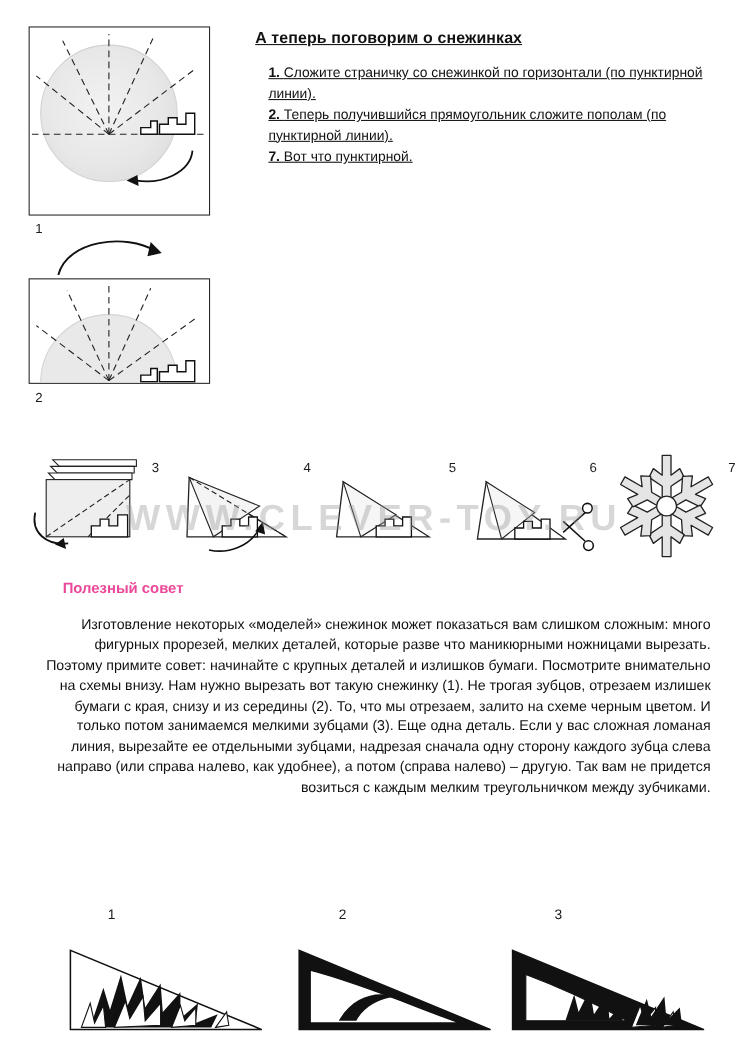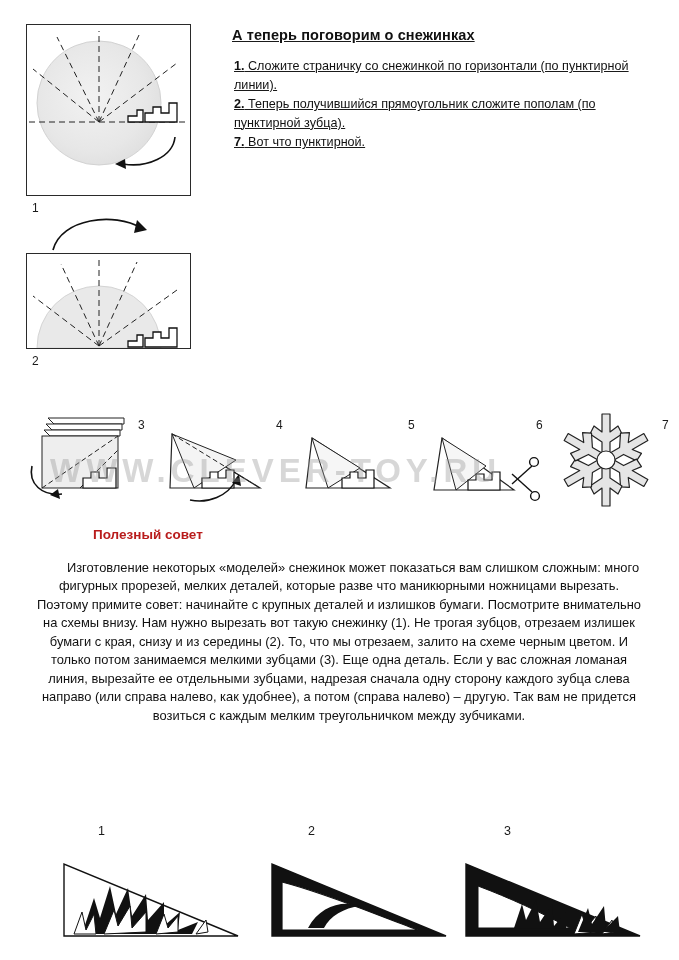--- a/index.html
+++ b/index.html
@@ -64,21 +64,21 @@
   .instructions h2 {
     font-size: 14.5px;
     font-weight: bold;
     margin: 0 0 14px 0;
     color: #111;
     letter-spacing: 0.1px;
   }
   .step {
     font-size: 12.6px;
     line-height: 1.47;
-    margin: 0 0 1px 2px;
+    margin: 0 0 1px 12px;
     color: #111;
     text-align: left;
   }
   .step b {
     font-weight: bold;
   }
 
   
   .strip {
     position: absolute;
@@ -97,48 +97,48 @@
     position: absolute;
     font-size: 12px;
     color: #1a1a1a;
   }
 
   .watermark {
     position: absolute;
     left: 50px;
     top: 452px;
     width: 580px;
+    text-align: center;
     font-size: 33px;
     font-weight: bold;
     letter-spacing: 5px;
     color: rgba(150,150,150,0.38);
     font-family: "Liberation Sans", sans-serif;
     pointer-events: none;
     user-select: none;
   }
 
   
   .advice-title {
     position: absolute;
     left: 57px;
     top: 527px;
     font-size: 13.5px;
     font-weight: bold;
-    color: #b91c1c;
-    margin-left: 36px;
+    color: #ec4899;
   }
   .advice-body {
     position: absolute;
     left: 32px;
     top: 559px;
     width: 614px;
     font-size: 12.9px;
     line-height: 1.43;
     color: #111;
-    text-align: center;
+    text-align: right;
     text-indent: 28px;
   }
 
   
   .triangles {
     position: absolute;
     left: 30px;
     top: 826px;
     width: 620px;
     height: 116px;
@@ -214,21 +214,21 @@
 
   <div class="instructions">
     <h2>А теперь поговорим о снежинках</h2>
 
     <p class="step">
       <b>1.</b>
       <span>Сложите страничку со снежинкой по горизонтали (по пунктирной линии).</span>
     </p>
     <p class="step">
       <b>2.</b>
-      <span>Теперь получившийся прямоугольник сложите пополам (по пунктирной зубца).</span>
+      <span>Теперь получившийся прямоугольник сложите пополам (по пунктирной линии).</span>
     </p>
     <p class="step">
       <b>7.</b>
       <span>Вот что пунктирной.</span>
     </p>
   </div>
 
   <div class="strip">
 
     <div class="strip-item" style="left:4px;">

